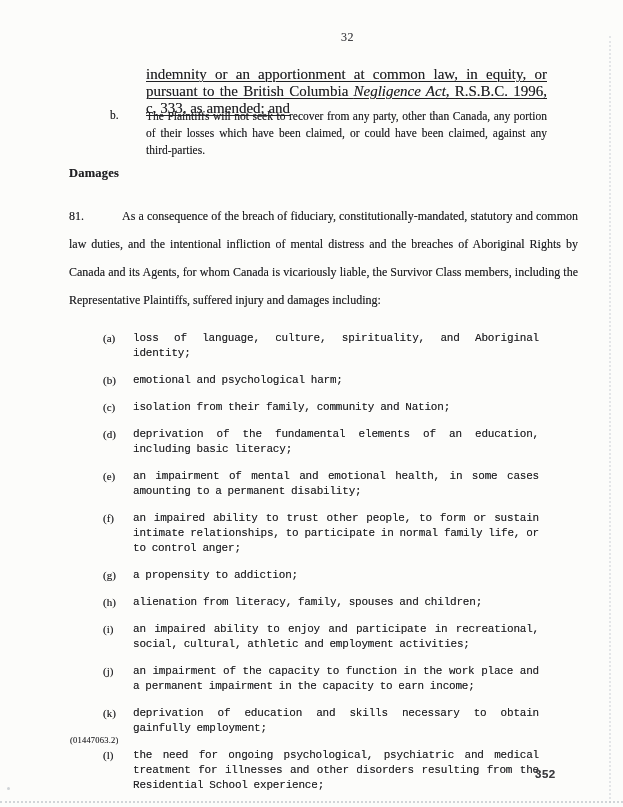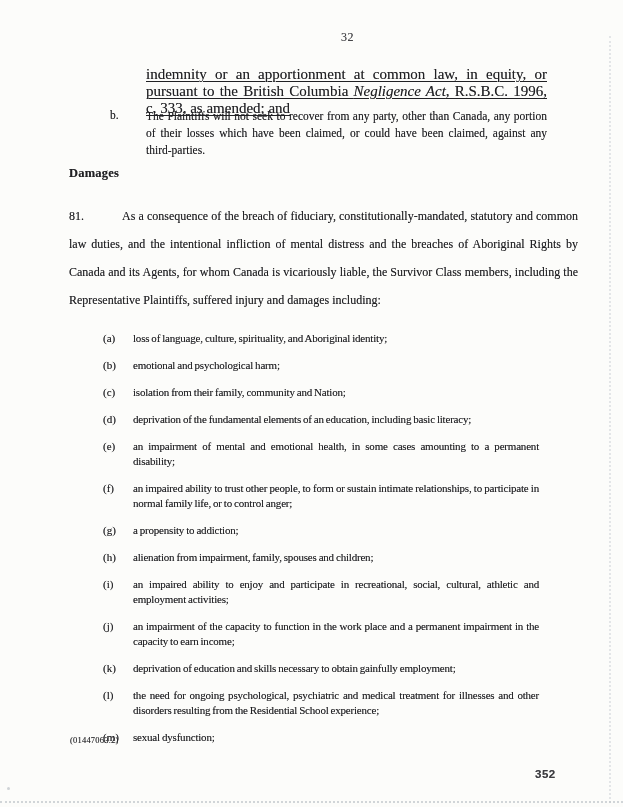--- a/index.html
+++ b/index.html
@@ -42,21 +42,21 @@
     position:absolute;left:103px;top:331px;width:436px;
     margin:0;padding:0;list-style:none;
   }
   .damages li{
     display:flex;margin:0 0 12px 0;
     font-size:11px;line-height:15px;
   }
   .damages .lbl{flex:0 0 30px;width:30px;}
   .damages .txt{
     flex:1;text-align:justify;
-    letter-spacing:-0.2px;word-spacing:-0.5px;
+    letter-spacing:-0.2px;word-spacing:-0.5px;font-family:Liberation Mono, monospace;
   }
   .doc-code{
     position:absolute;left:70px;top:735px;
     font-size:8.5px;letter-spacing:.2px;color:#2a2a2c;
   }
   .ftr-pagenum{
     position:absolute;left:535px;top:768px;
     font-family:"Liberation Sans", sans-serif;
     font-size:11.5px;font-weight:600;color:#3c3c40;letter-spacing:.5px;text-align:center;
   }
@@ -123,21 +123,21 @@
       <span class="txt">an impaired ability to trust other people, to form or sustain intimate relationships, to participate in normal family life, or to control anger;</span>
     </li>
 
     <li>
       <span class="lbl">(g)</span>
       <span class="txt">a propensity to addiction;</span>
     </li>
 
     <li>
       <span class="lbl">(h)</span>
-      <span class="txt">alienation from impairment, family, spouses and children;</span>
+      <span class="txt">alienation from literacy, family, spouses and children;</span>
     </li>
 
     <li>
       <span class="lbl">(i)</span>
       <span class="txt">an impaired ability to enjoy and participate in recreational, social, cultural, athletic and employment activities;</span>
     </li>
 
     <li>
       <span class="lbl">(j)</span>
       <span class="txt">an impairment of the capacity to function in the work place and a permanent impairment in the capacity to earn income;</span>

